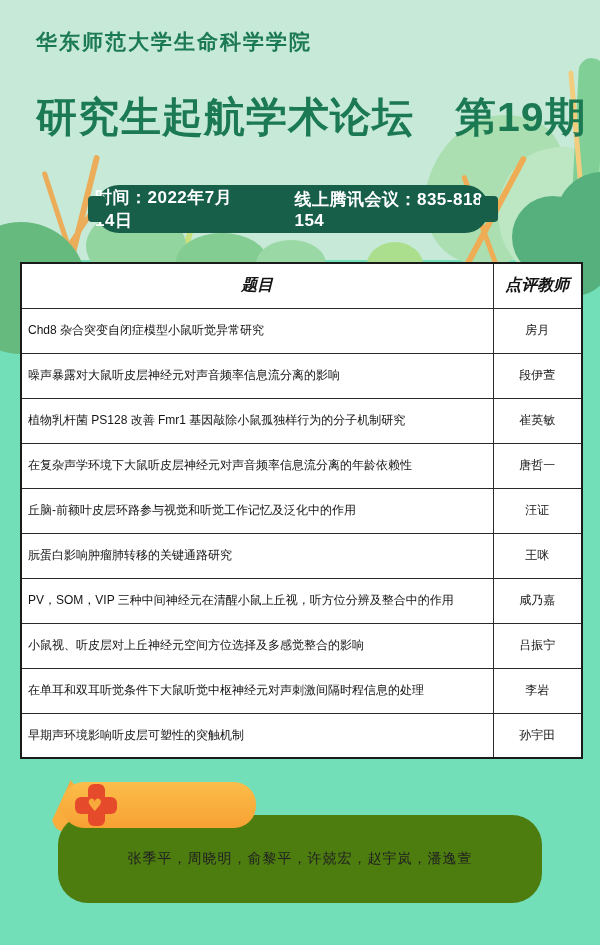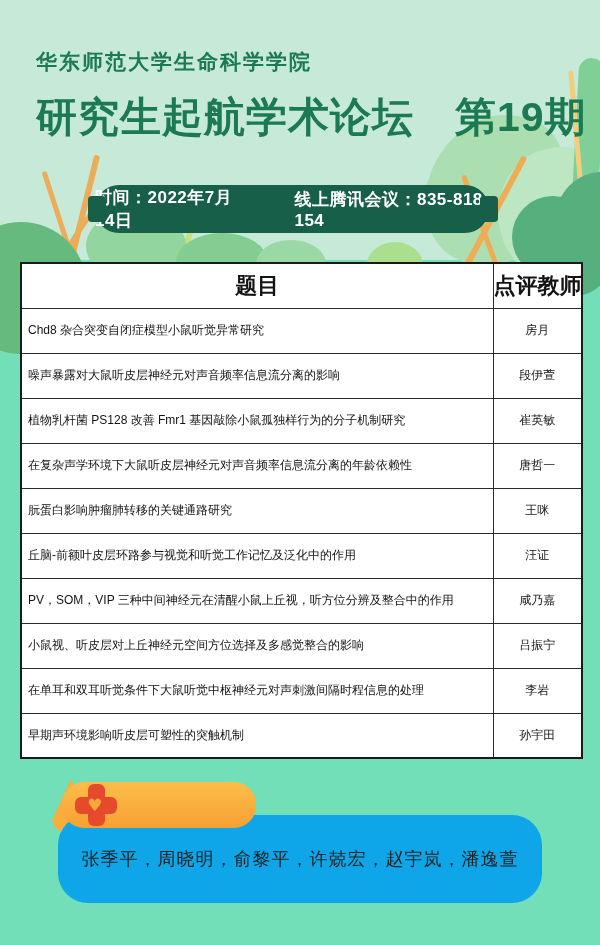--- a/index.html
+++ b/index.html
@@ -16,21 +16,21 @@
   }
 
   
   .deco { position:absolute; z-index:1; }
   .branch { background:#ecad5a; border-radius:4px; transform-origin:bottom center; }
   .branch-yg { background:#c9e07f; border-radius:4px; transform-origin:bottom center; }
   .bush { border-radius:50%; }
 
   
   .university {
-    position:absolute; left:36px; top:48px; z-index:3;
+    position:absolute; left:36px; top:28px; z-index:3;
     font-size:21px; font-weight:700; letter-spacing:2px; color:#1c7a52;
   }
   .main-title {
     position:absolute; left:36px; top:90px; z-index:3;
     font-size:41px; font-weight:900; color:#1c7a52; letter-spacing:1px;
     white-space:nowrap;
   }
   .main-title .issue { margin-left:41px; }
 
   .info-bar {
@@ -50,32 +50,32 @@
   .schedule-table {
     position:absolute; left:20px; top:262px; width:563px; z-index:4;
     border-collapse:collapse; background:#ffffff;
     border:2px solid #1a1a1a;
     table-layout:fixed;
   }
   .schedule-table th, .schedule-table td {
     border:1px solid #2a2a2a; height:45px;
     font-size:12px; color:#141414; overflow:hidden; white-space:nowrap;
   }
-  .schedule-table th { font-size:22px; font-weight:700; text-align:center; }
+  .schedule-table th { font-size:16px; font-weight:700; text-align:center;font-style:italic; }
   .schedule-table td.topic { text-align:left; padding-left:6px; }
   .schedule-table td.student, .schedule-table th.student { text-align:center; }
   .col-topic { width:472px; }
   .col-student { width:89px; }
 
   
   .teachers-box {
     position:absolute; left:58px; top:815px; width:484px; height:88px; z-index:5;
-    background:#0ea5e9; border-radius:30px;
+    background:#4d7c0f; border-radius:30px;
     display:flex; align-items:center; justify-content:center;
-    font-size:18px; color:#222222; font-weight:500; letter-spacing:1px;
+    font-size:14px; color:#222222; font-weight:500; letter-spacing:1px;
   }
   .badge {
     position:absolute; left:62px; top:782px; width:194px; height:46px; z-index:6;
     background:linear-gradient(#fcbd4a,#f7a133); border-radius:22px;
     display:flex; align-items:center; justify-content:center;
     padding-left:44px;
     color:#ffffff; font-size:20px; font-weight:700; letter-spacing:3px;
   }
   .badge-tail {
     position:absolute; left:52px; top:780px; width:34px; height:52px; z-index:5;
@@ -152,26 +152,26 @@
         </tr>
       <tr>
           <td class="topic">植物乳杆菌 PS128 改善 Fmr1 基因敲除小鼠孤独样行为的分子机制研究</td>
           <td class="student">崔英敏</td>
         </tr>
       <tr>
           <td class="topic">在复杂声学环境下大鼠听皮层神经元对声音频率信息流分离的年龄依赖性</td>
           <td class="student">唐哲一</td>
         </tr>
       <tr>
+          <td class="topic">丘脑-前额叶皮层环路参与视觉和听觉工作记忆及泛化中的作用</td>
+          <td class="student">汪证</td>
+        </tr>
+      <tr>
           <td class="topic">朊蛋白影响肿瘤肺转移的关键通路研究</td>
           <td class="student">王咪</td>
-        </tr>
-      <tr>
-          <td class="topic">丘脑-前额叶皮层环路参与视觉和听觉工作记忆及泛化中的作用</td>
-          <td class="student">汪证</td>
         </tr>
       <tr>
           <td class="topic">PV，SOM，VIP 三种中间神经元在清醒小鼠上丘视，听方位分辨及整合中的作用</td>
           <td class="student">咸乃嘉</td>
         </tr>
       <tr>
           <td class="topic">小鼠视、听皮层对上丘神经元空间方位选择及多感觉整合的影响</td>
           <td class="student">吕振宁</td>
         </tr>
       <tr>

